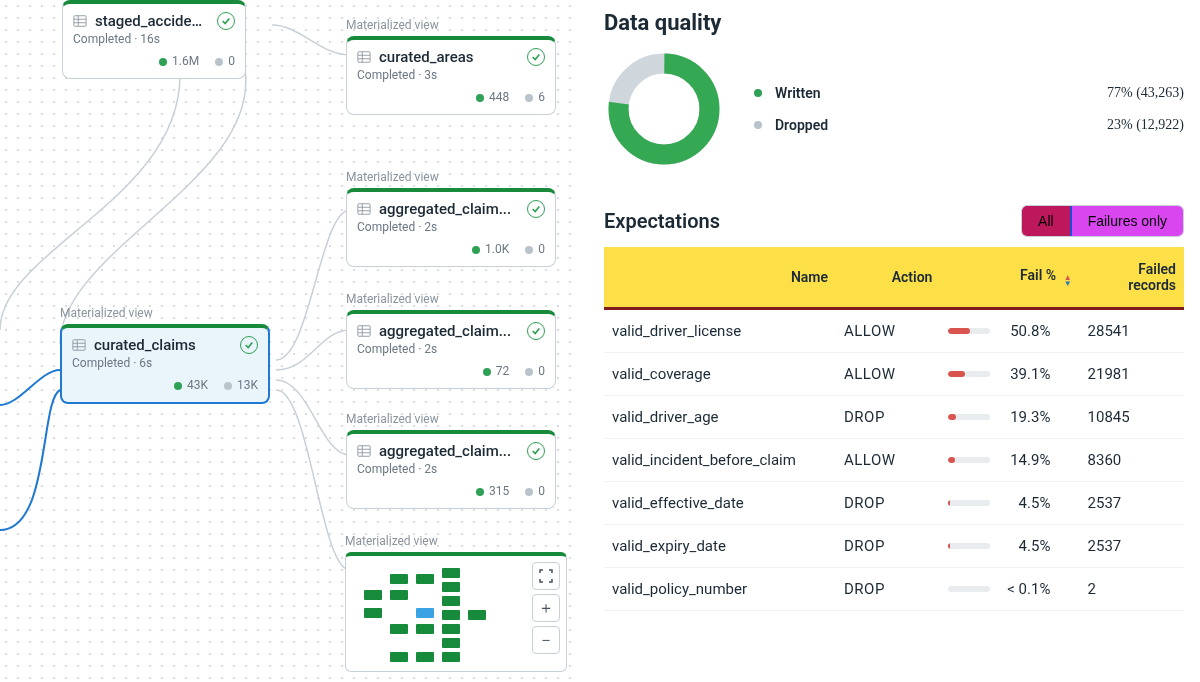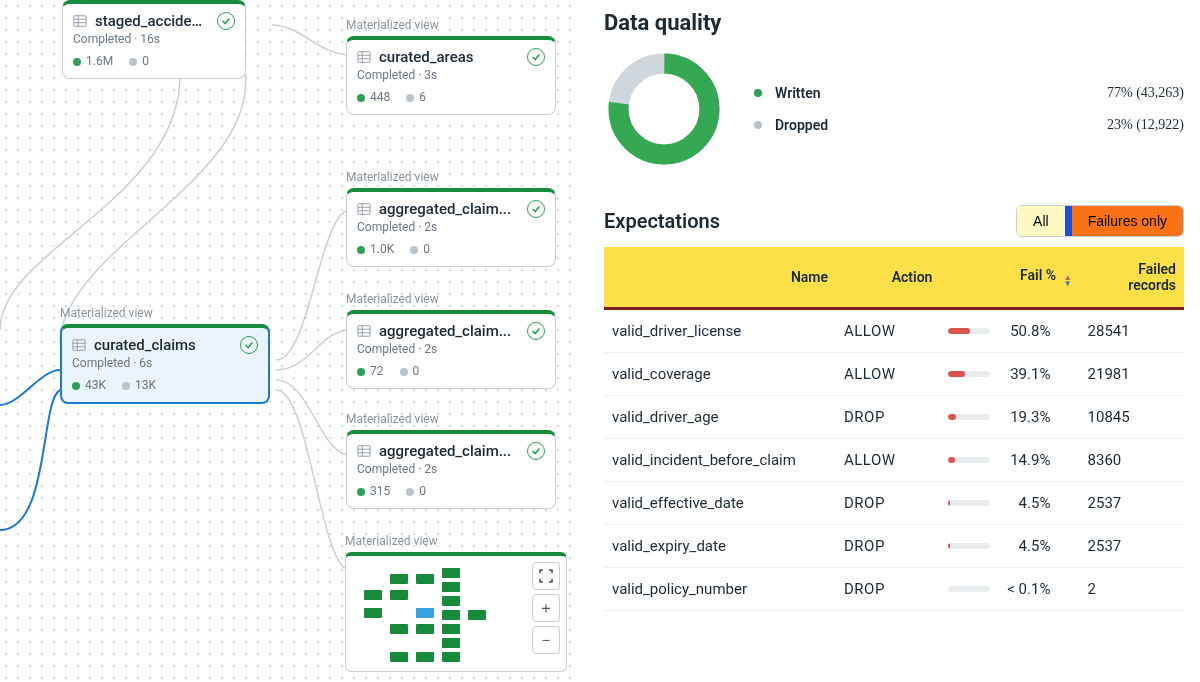--- a/index.html
+++ b/index.html
@@ -74,20 +74,21 @@
     color: #6b7884;
     margin-top: 2px;
   }
   .stats {
     display: flex;
     gap: 16px;
     font-size: 12px;
     color: #6b7884;
     margin-top: 8px;
     align-items: center;
+    justify-content: flex-end;
   }
   .dot {
     width: 8px; height: 8px; border-radius: 50%;
     display: inline-block;
     margin-right: 5px;
     vertical-align: middle;
   }
   .green { background: #2ea156; }
   .grey { background: #b9c3cc; }
   
@@ -174,28 +175,28 @@
     font-weight: 600;
   }
   .segmented {
     display: flex;
     border: 1px solid #c7d0d8;
     border-radius: 6px;
     overflow: hidden;
   }
   .seg {
     padding: 7px 16px;
-    background: #fef9c3;
+    background: #be185d;
     cursor: pointer;
     font-size: 14px;
     border: none;
   }
   .seg.active {
-    background: #f97316;
-    border-left: 7px solid #1d4ed8;
+    background: #d946ef;
+    border-left: 2px solid #1d4ed8;
   }
   table.exp {
     width: 100%;
     border-collapse: collapse;
   }
   table.exp th {
     text-align: right;
     font-weight: 600;
     font-size: 14px;
     padding: 14px 8px;

